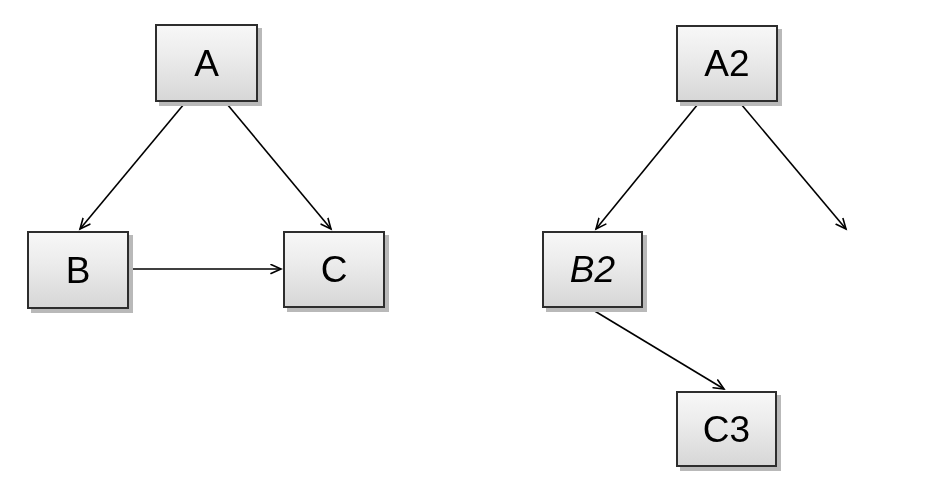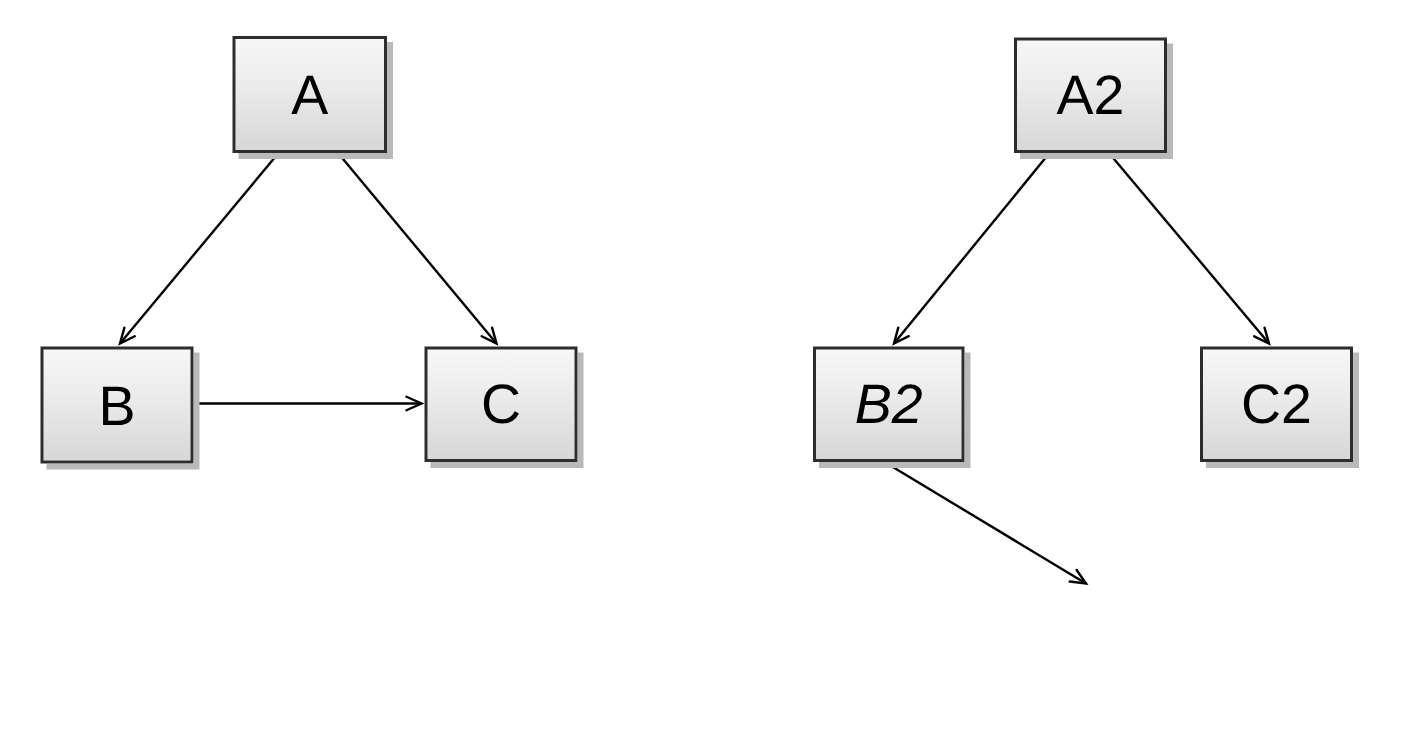--- a/index.html
+++ b/index.html
@@ -78,17 +78,17 @@
   <div class="node" id="node-C">
     <span class="node-label">C</span>
   </div>
 
   <div class="node" id="node-A2">
     <span class="node-label">A2</span>
   </div>
   <div class="node" id="node-B2">
     <span class="node-label">B2</span>
   </div>
-  <div class="node" id="node-C2">
-    <span class="node-label">C2</span>
+  <div class="node" id="node-C3">
+    <span class="node-label">C3</span>
   </div>
 
 </div>
 
 </body></html>

